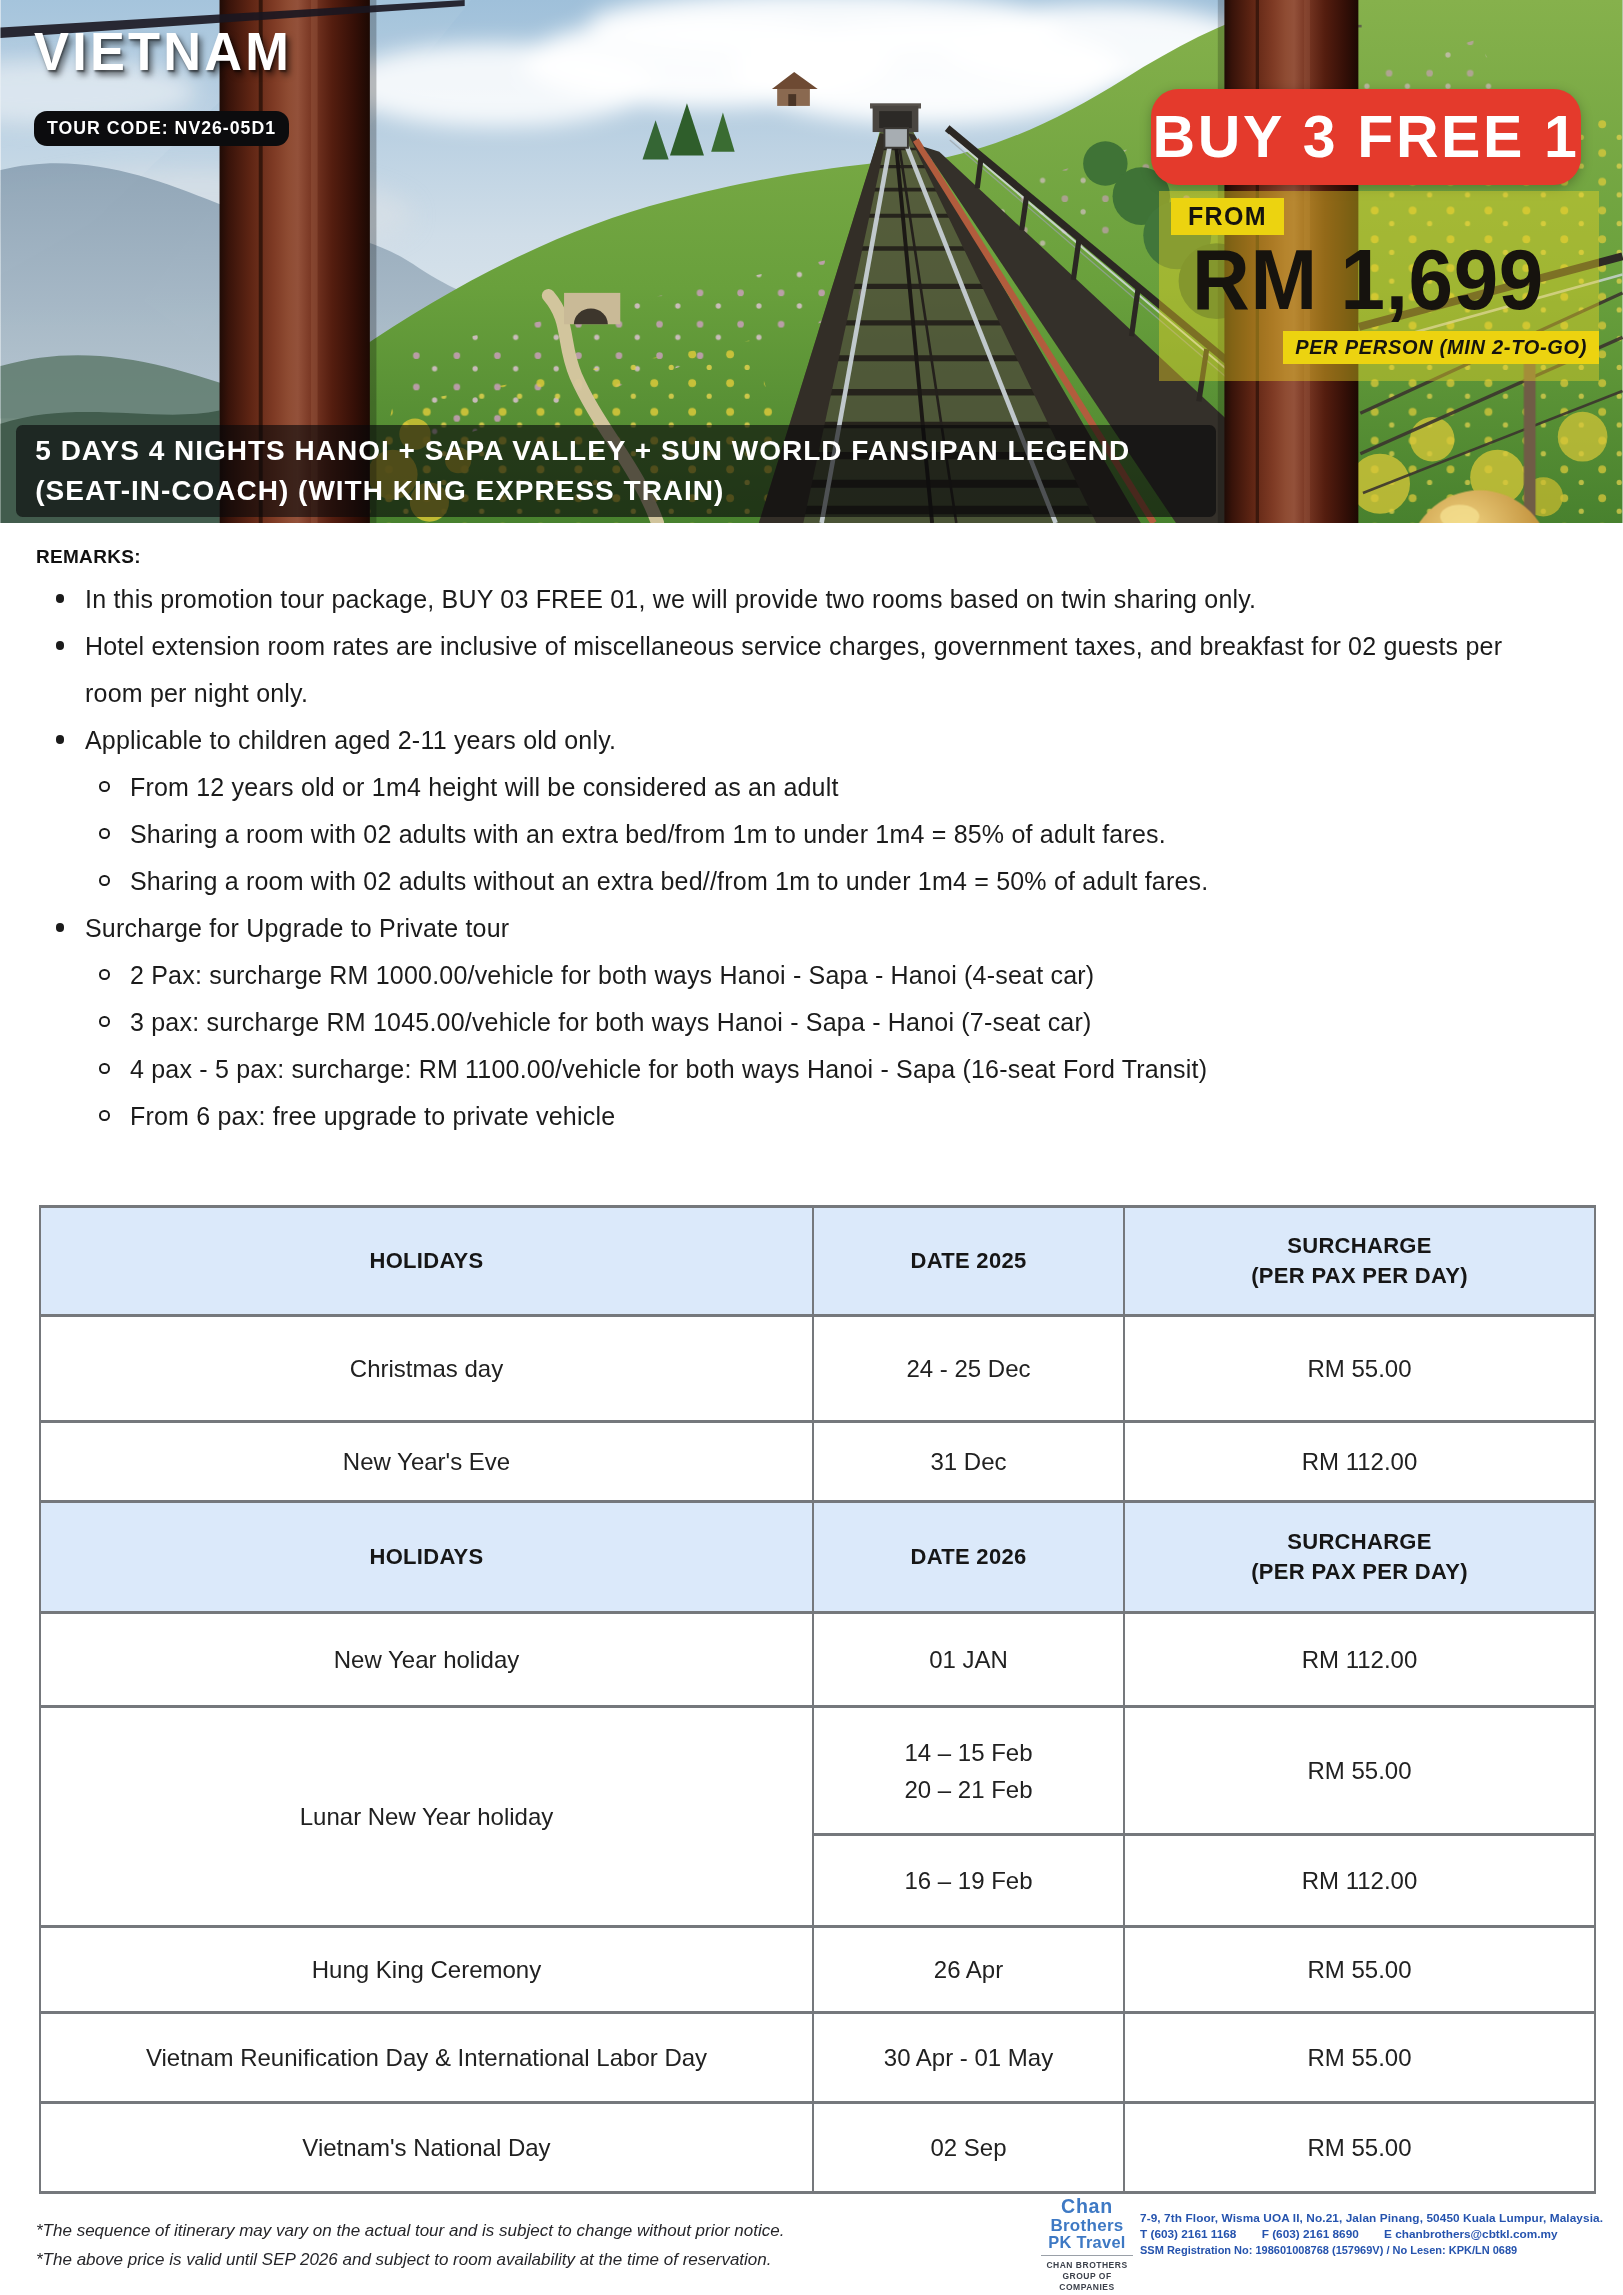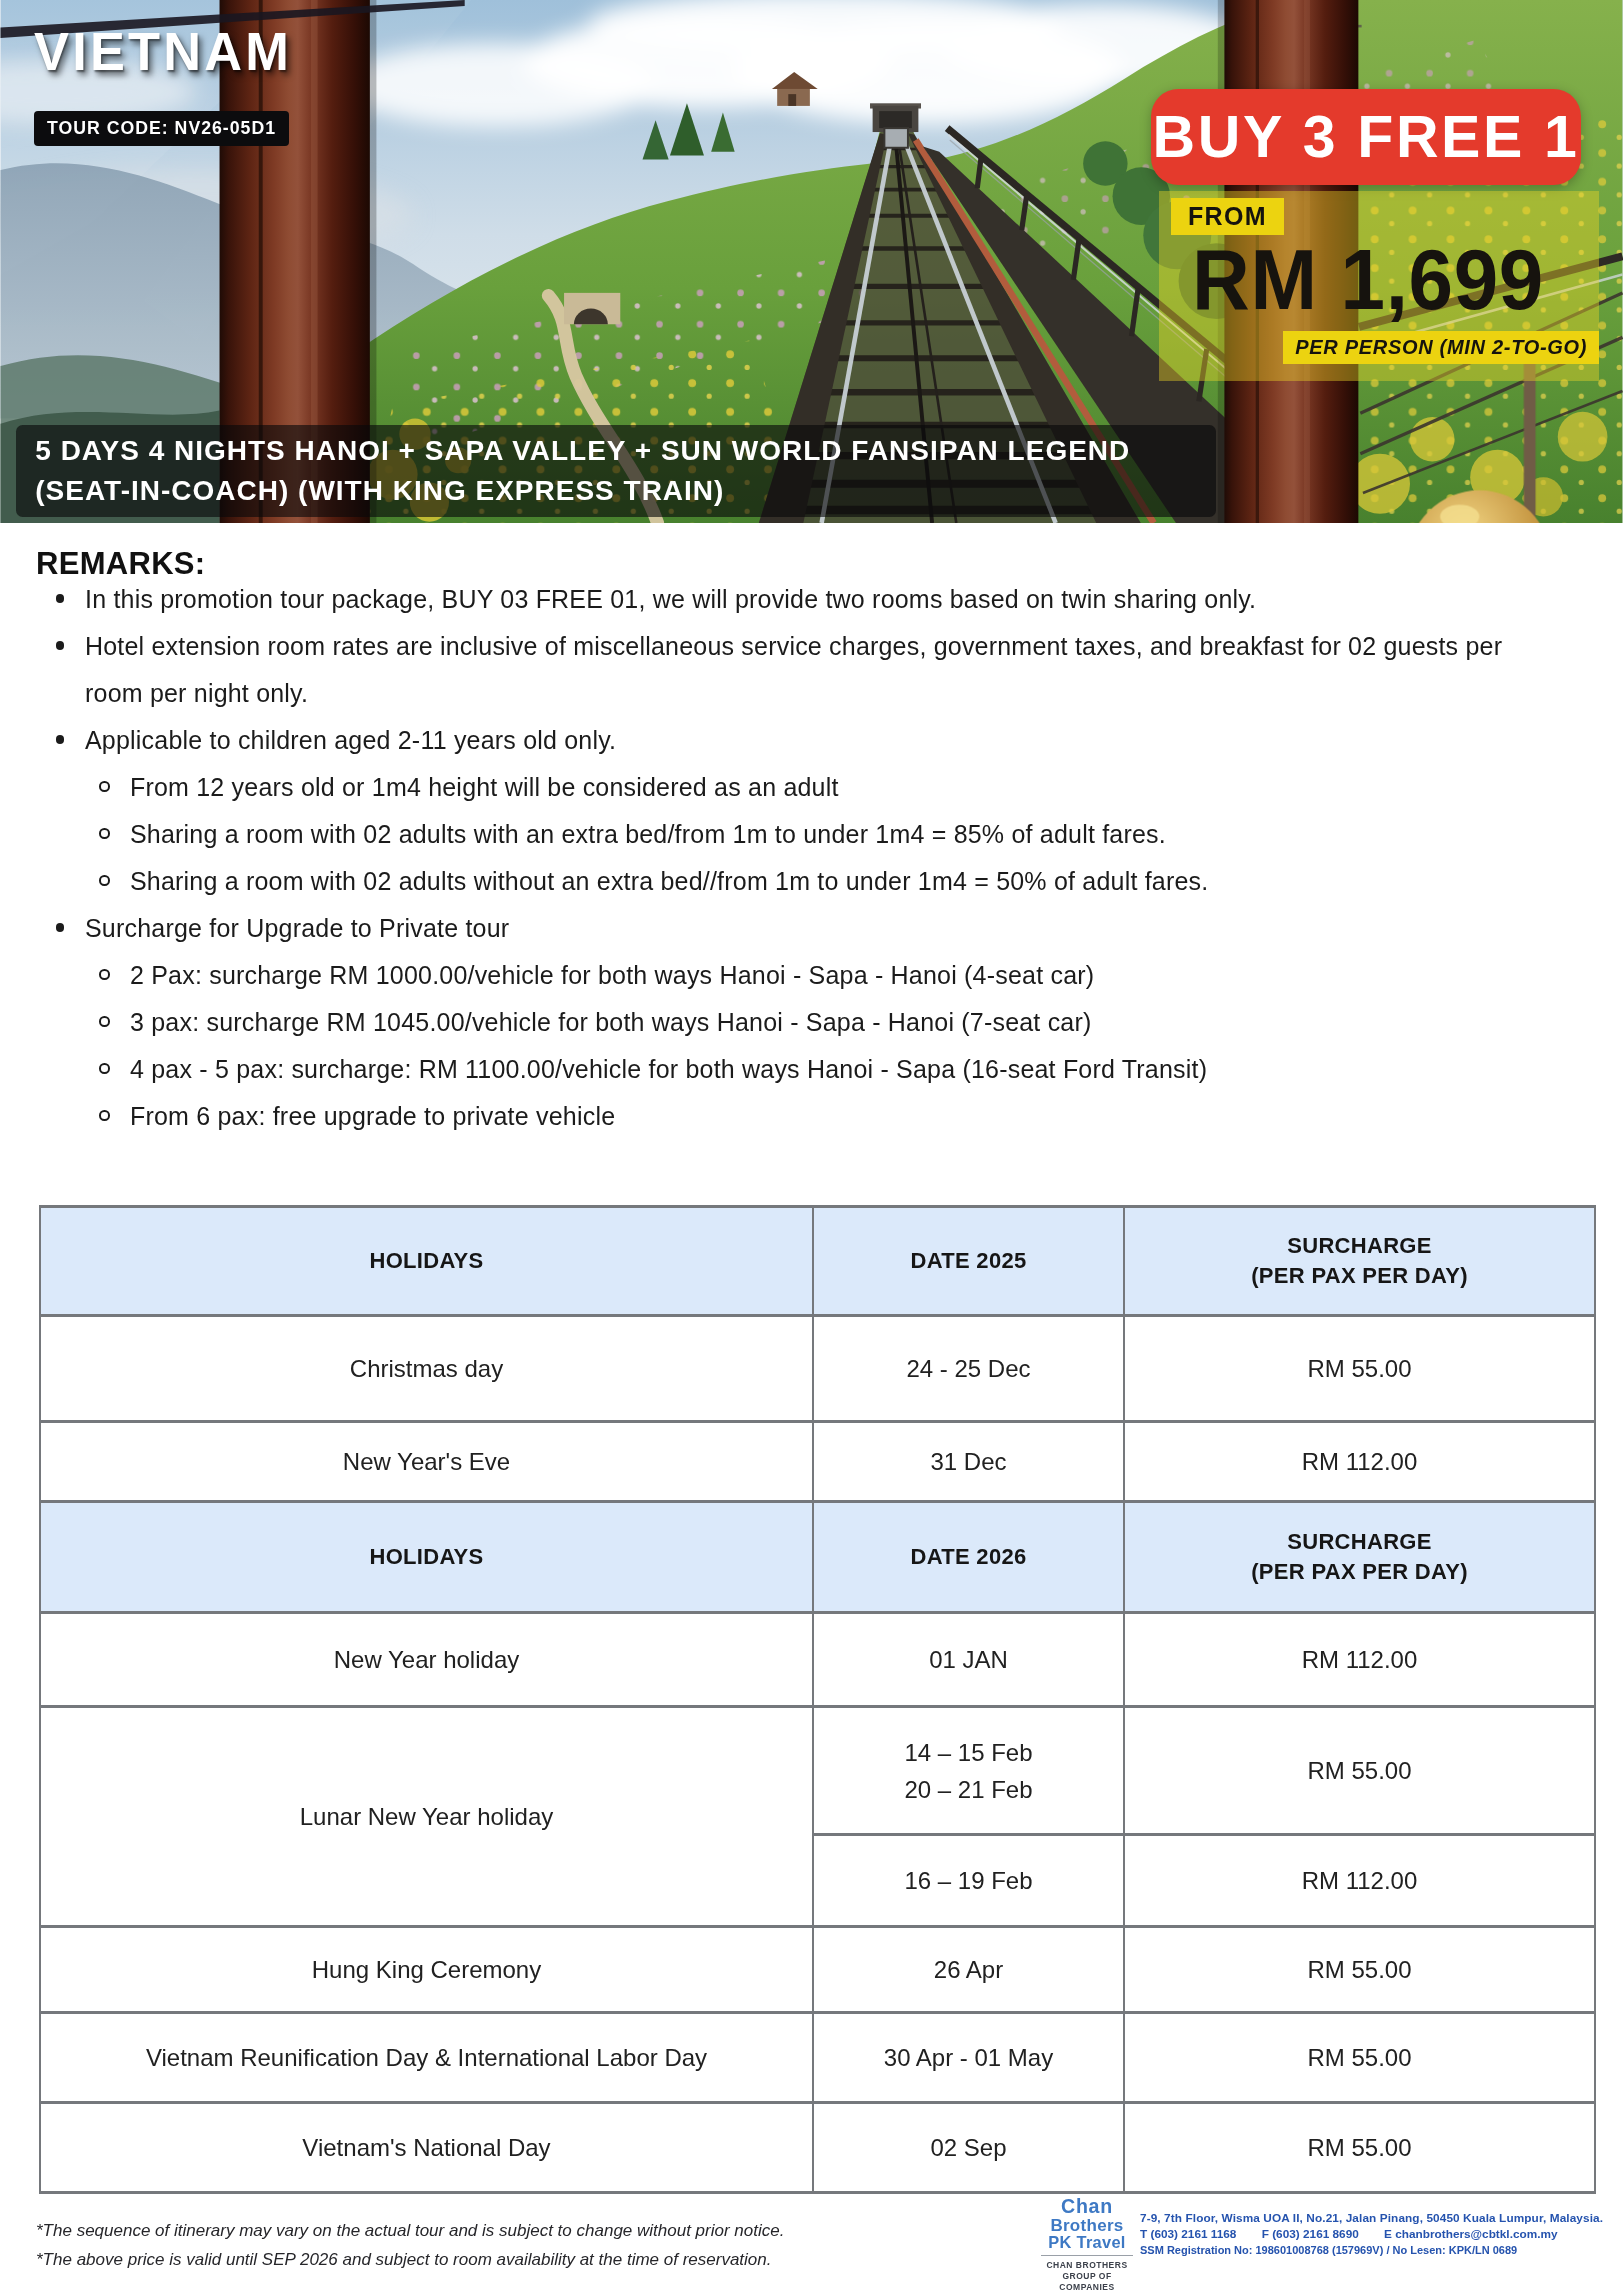--- a/index.html
+++ b/index.html
@@ -5,37 +5,37 @@
   html,body{margin:0;padding:0;background:#fff;}
   .page{position:relative;width:1623px;height:2295px;background:#ffffff;overflow:hidden;
         font-family:"Liberation Sans",sans-serif;color:#1b1b1b;}
   
   .hero{position:absolute;left:0;top:0;width:1623px;height:523px;overflow:hidden;}
   .hero svg{position:absolute;left:0;top:0;}
   .vietnam{position:absolute;left:34px;top:19.6px;font-size:54px;font-weight:800;color:#ffffff;
            letter-spacing:3.3px;transform:scaleX(.97);transform-origin:left top;
            text-shadow:3.9px 4.6px 6.5px rgba(0,0,0,.55),1.3px 2px 2px rgba(0,0,0,.45);}
   .tour-code{position:absolute;left:34px;top:111px;background:#0c0c0e;color:#fff;
-             font-size:17.7px;font-weight:700;letter-spacing:1px;padding:7.2px 13px;border-radius:4px;}
+             font-size:17.7px;font-weight:700;letter-spacing:1px;padding:7.2px 13px;border-radius:13px;}
   .promo{position:absolute;left:1151px;top:89px;width:430px;height:96px;background:#e43a2c;
          border-radius:27.5px;display:flex;align-items:center;justify-content:center;
          font-size:59px;font-weight:800;color:#fff;letter-spacing:2.6px;box-shadow:0 3.9px 11.8px rgba(0,0,0,.25);}
   .price-panel{position:absolute;left:1159px;top:191px;width:440px;height:190px;background:rgba(236,211,37,.42);}
   .from-chip{position:absolute;left:1171px;top:198px;background:#ecd310;color:#15130e;
              font-size:25px;font-weight:800;letter-spacing:1.3px;padding:3.9px 17px;}
   .price{position:absolute;left:1192px;top:230px;font-size:86px;font-weight:900;color:#16130e;
          letter-spacing:0.7px;transform:scaleX(.93);transform-origin:left top;}
   .price-note{position:absolute;right:24px;top:331px;background:#ecd310;color:#15130e;
               font-size:20px;font-style:italic;font-weight:800;letter-spacing:0.7px;padding:5.2px 11.8px;}
   .package-banner{position:absolute;left:15.7px;top:425px;width:1200px;height:92px;
                   background:rgba(8,8,10,.62);border-radius:6.5px;box-sizing:border-box;
                   padding-left:19.6px;display:flex;flex-direction:column;justify-content:center;gap:8px;}
   .package-banner div{font-size:28px;font-weight:800;color:#fff;letter-spacing:1px;}
   
-  .remarks-heading{position:absolute;left:36px;top:546px;font-size:31px;font-weight:800;color:#111;letter-spacing:0.3px;}
+  .remarks-heading{position:absolute;left:36px;top:546px;font-size:19px;font-weight:800;color:#111;letter-spacing:0.3px;}
   .remarks{position:absolute;left:36px;top:576px;width:1505px;font-size:25px;line-height:47px;color:#1b1b1b;letter-spacing:0.2px;}
   .remarks ul{list-style:none;margin:0;padding:0;}
   .remarks li{position:relative;}
   .remarks li.l1{padding-left:49px;}
   .remarks li.l1::before{content:"";position:absolute;left:19.6px;top:18.3px;width:8.5px;height:8.5px;border-radius:50%;background:#1b1b1b;}
   .remarks li.l2{padding-left:94px;}
   .remarks li.l2::before{content:"";position:absolute;left:63px;top:17px;width:6.5px;height:6.5px;border-radius:50%;border:2.6px solid #1b1b1b;background:transparent;}
   
   table.surcharge{position:absolute;left:39px;top:1205px;width:1555px;border-collapse:collapse;table-layout:fixed;}
   table.surcharge th,table.surcharge td{border:2px solid #75787c;border-top-width:3.9px;border-bottom-width:3.9px;

